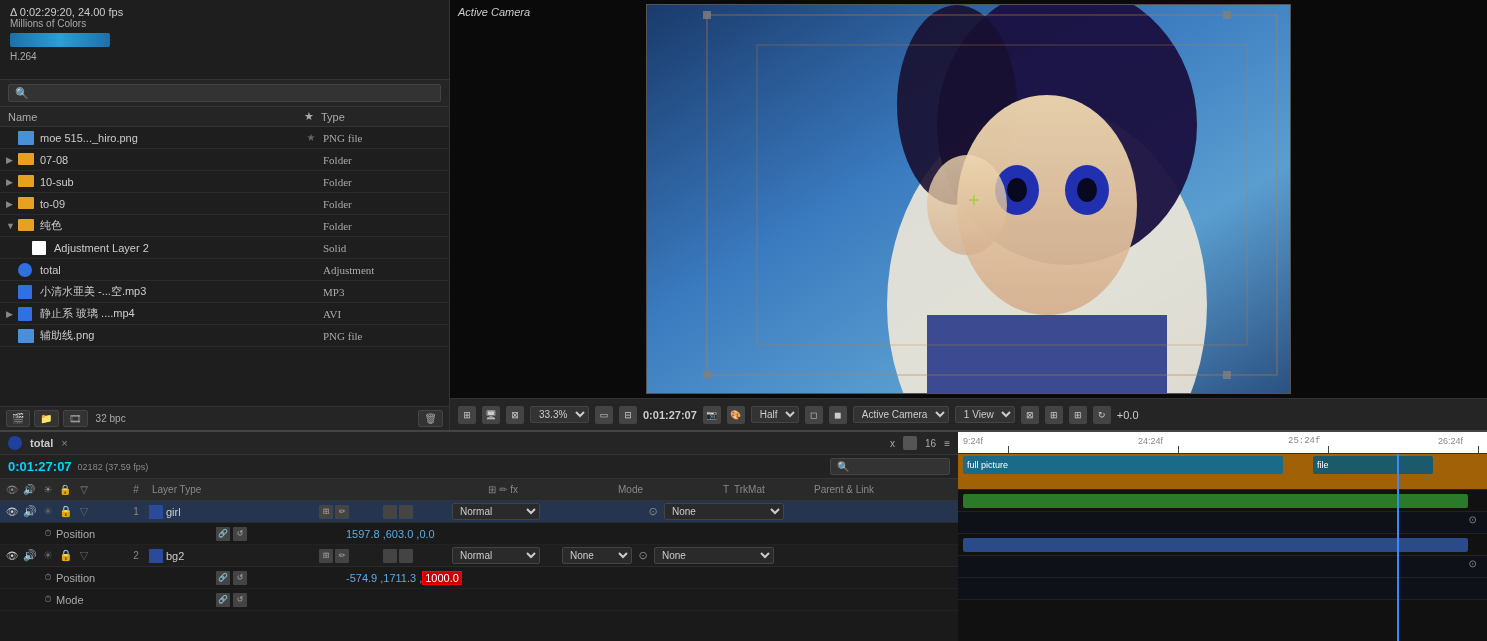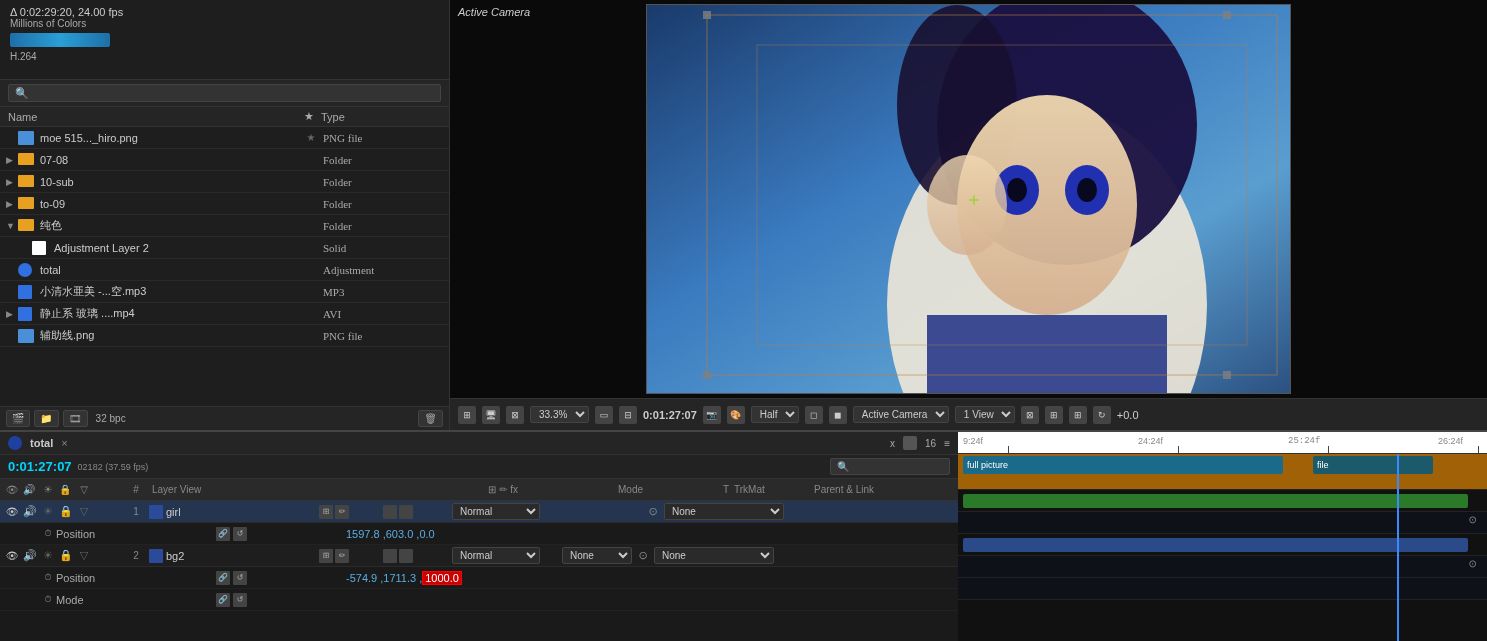--- a/index.html
+++ b/index.html
@@ -648,21 +648,21 @@
 
     <div class="layer-header">
       <div style="display:flex;align-items:center;width:120px;gap:2px;">
         <span style="width:16px;text-align:center;">👁</span>
         <span style="width:16px;text-align:center;">🔊</span>
         <span style="width:16px;text-align:center;">☀</span>
         <span style="width:16px;text-align:center;">🔒</span>
         <span style="width:16px;text-align:center;">▽</span>
       </div>
       <div style="width:24px;text-align:center;">#</div>
-      <div style="flex:1;padding-left:4px;">Layer View</div>
+      <div style="flex:1;padding-left:4px;">Layer Type</div>
       <div style="width:130px;">
         <span>⊞</span>
         <span>✏</span>
         <span>fx</span>
       </div>
       <div style="width:100px;">Mode</div>
       <div style="width:16px;text-align:center;">T</div>
       <div style="width:80px;">TrkMat</div>
       <div style="width:140px;">Parent &amp; Link</div>
     </div>

